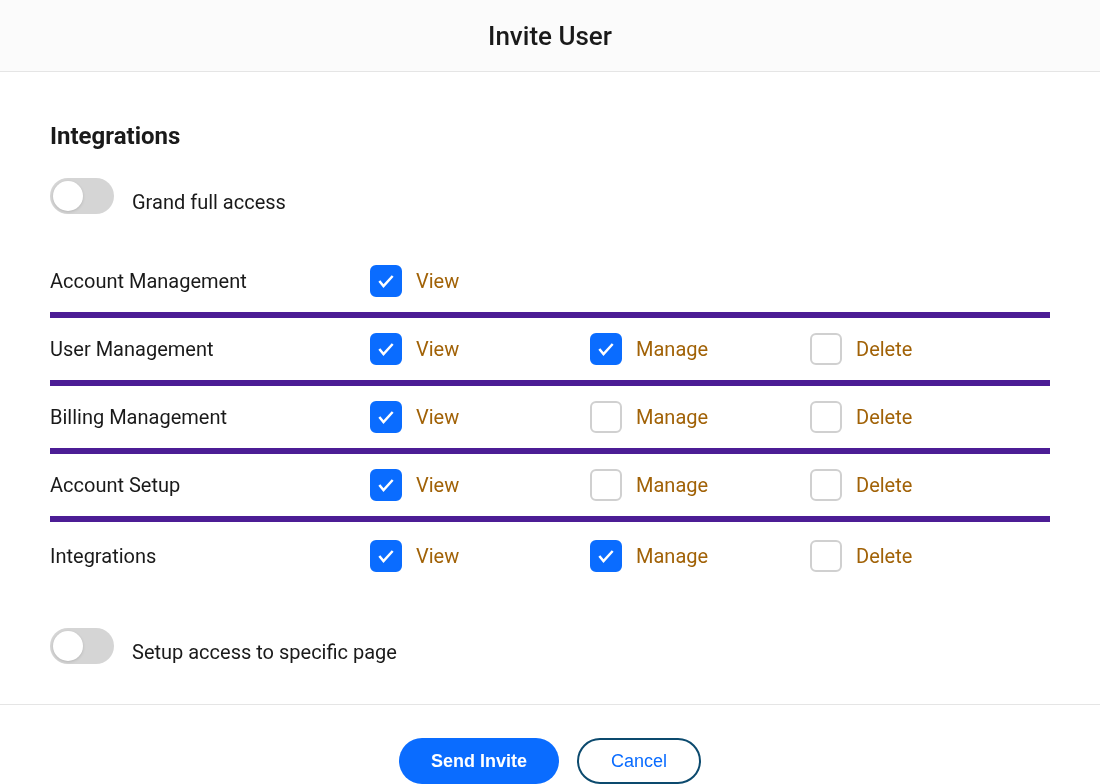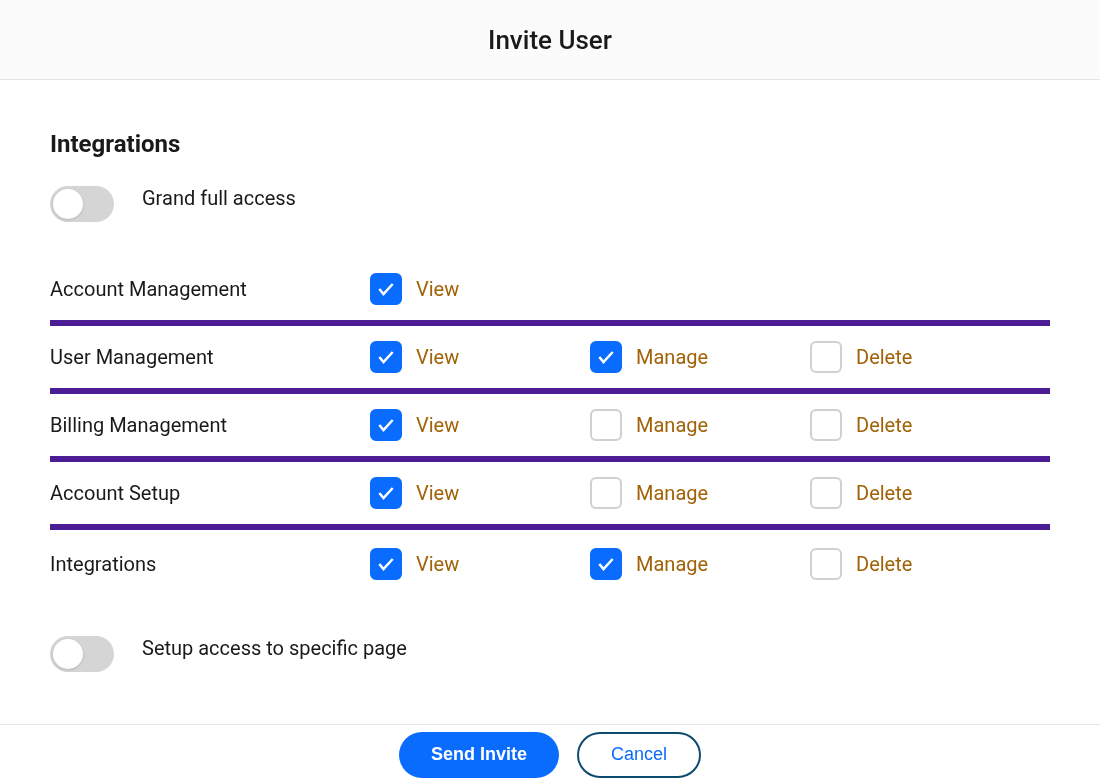--- a/index.html
+++ b/index.html
@@ -9,21 +9,21 @@
     }
     body {
       font-family: -apple-system, BlinkMacSystemFont, "Segoe UI", Roboto, Helvetica, Arial, sans-serif;
       background: #ffffff;
       width: 1100px;
       height: 784px;
       overflow: hidden;
       color: #1a1a1a;
     }
     .header {
-      height: 80px;
+      height: 72px;
       border-bottom: 1px solid #e5e5e5;
       background: #fbfbfb;
       display: flex;
       align-items: center;
       justify-content: center;
     }
     .header-title {
       font-size: 26px;
       font-weight: 500;
       color: #1a1a1a;
@@ -32,22 +32,22 @@
       padding: 50px 50px 0 50px;
     }
     .section-title {
       font-size: 24px;
       font-weight: 700;
       margin-bottom: 28px;
       color: #1a1a1a;
     }
     .toggle-row {
       display: flex;
-      align-items: flex-start;
-      gap: 28px;
+      align-items: flex-end;
+      gap: 18px;
       margin-bottom: 36px;
     }
     .toggle {
       width: 64px;
       height: 36px;
       background: #d5d5d5;
       border-radius: 20px;
       position: relative;
       cursor: pointer;
     }
@@ -124,24 +124,24 @@
     }
     .toggle-row.secondary {
       margin-top: 38px;
       margin-bottom: 15px;
     }
     .footer {
       position: absolute;
       bottom: 0;
       left: 0;
       right: 0;
-      height: 60px;
+      height: 80px;
       border-top: 1px solid #e5e5e5;
       display: flex;
-      align-items: center;
+      align-items: flex-end;
       justify-content: center;
       gap: 18px;
       background: #ffffff;
     }
     .btn {
       height: 46px;
       padding: 0 32px;
       border-radius: 26px;
       font-size: 18px;
       font-weight: 600;

